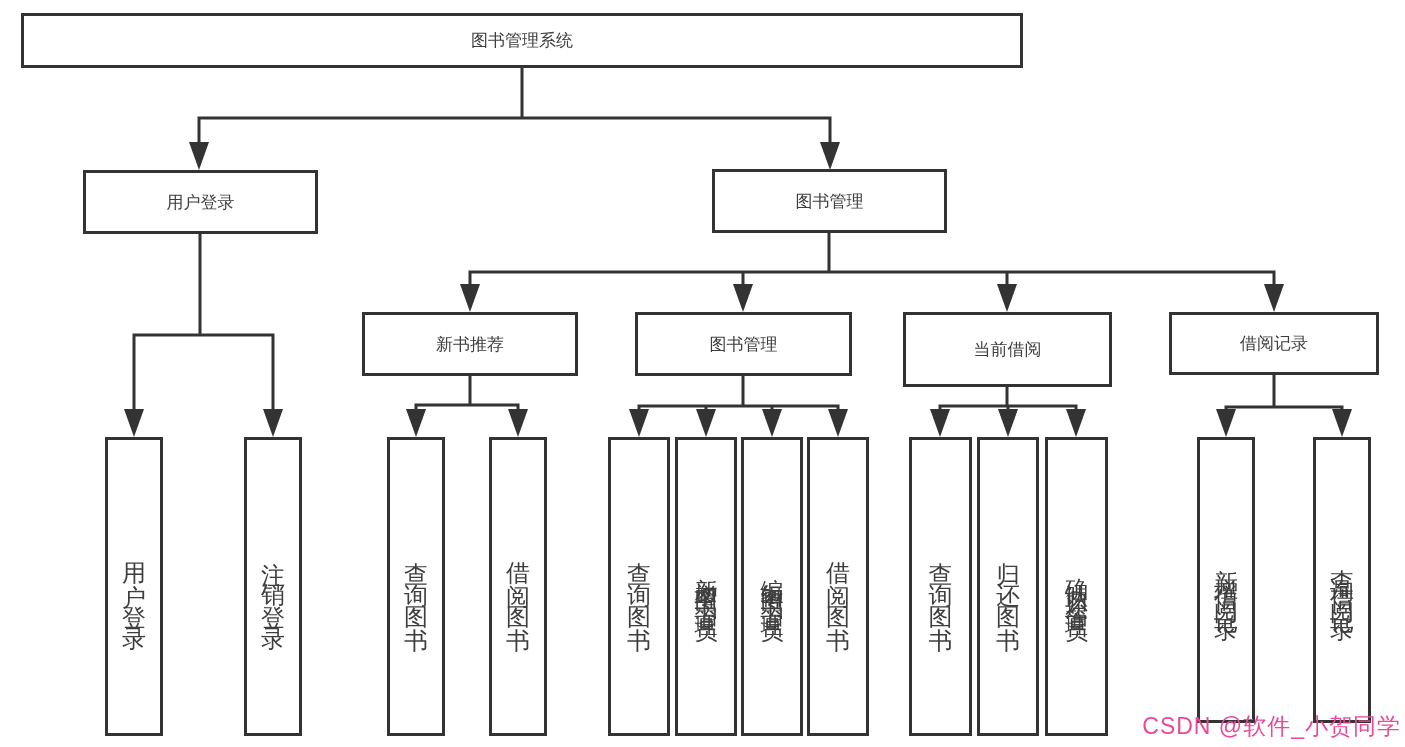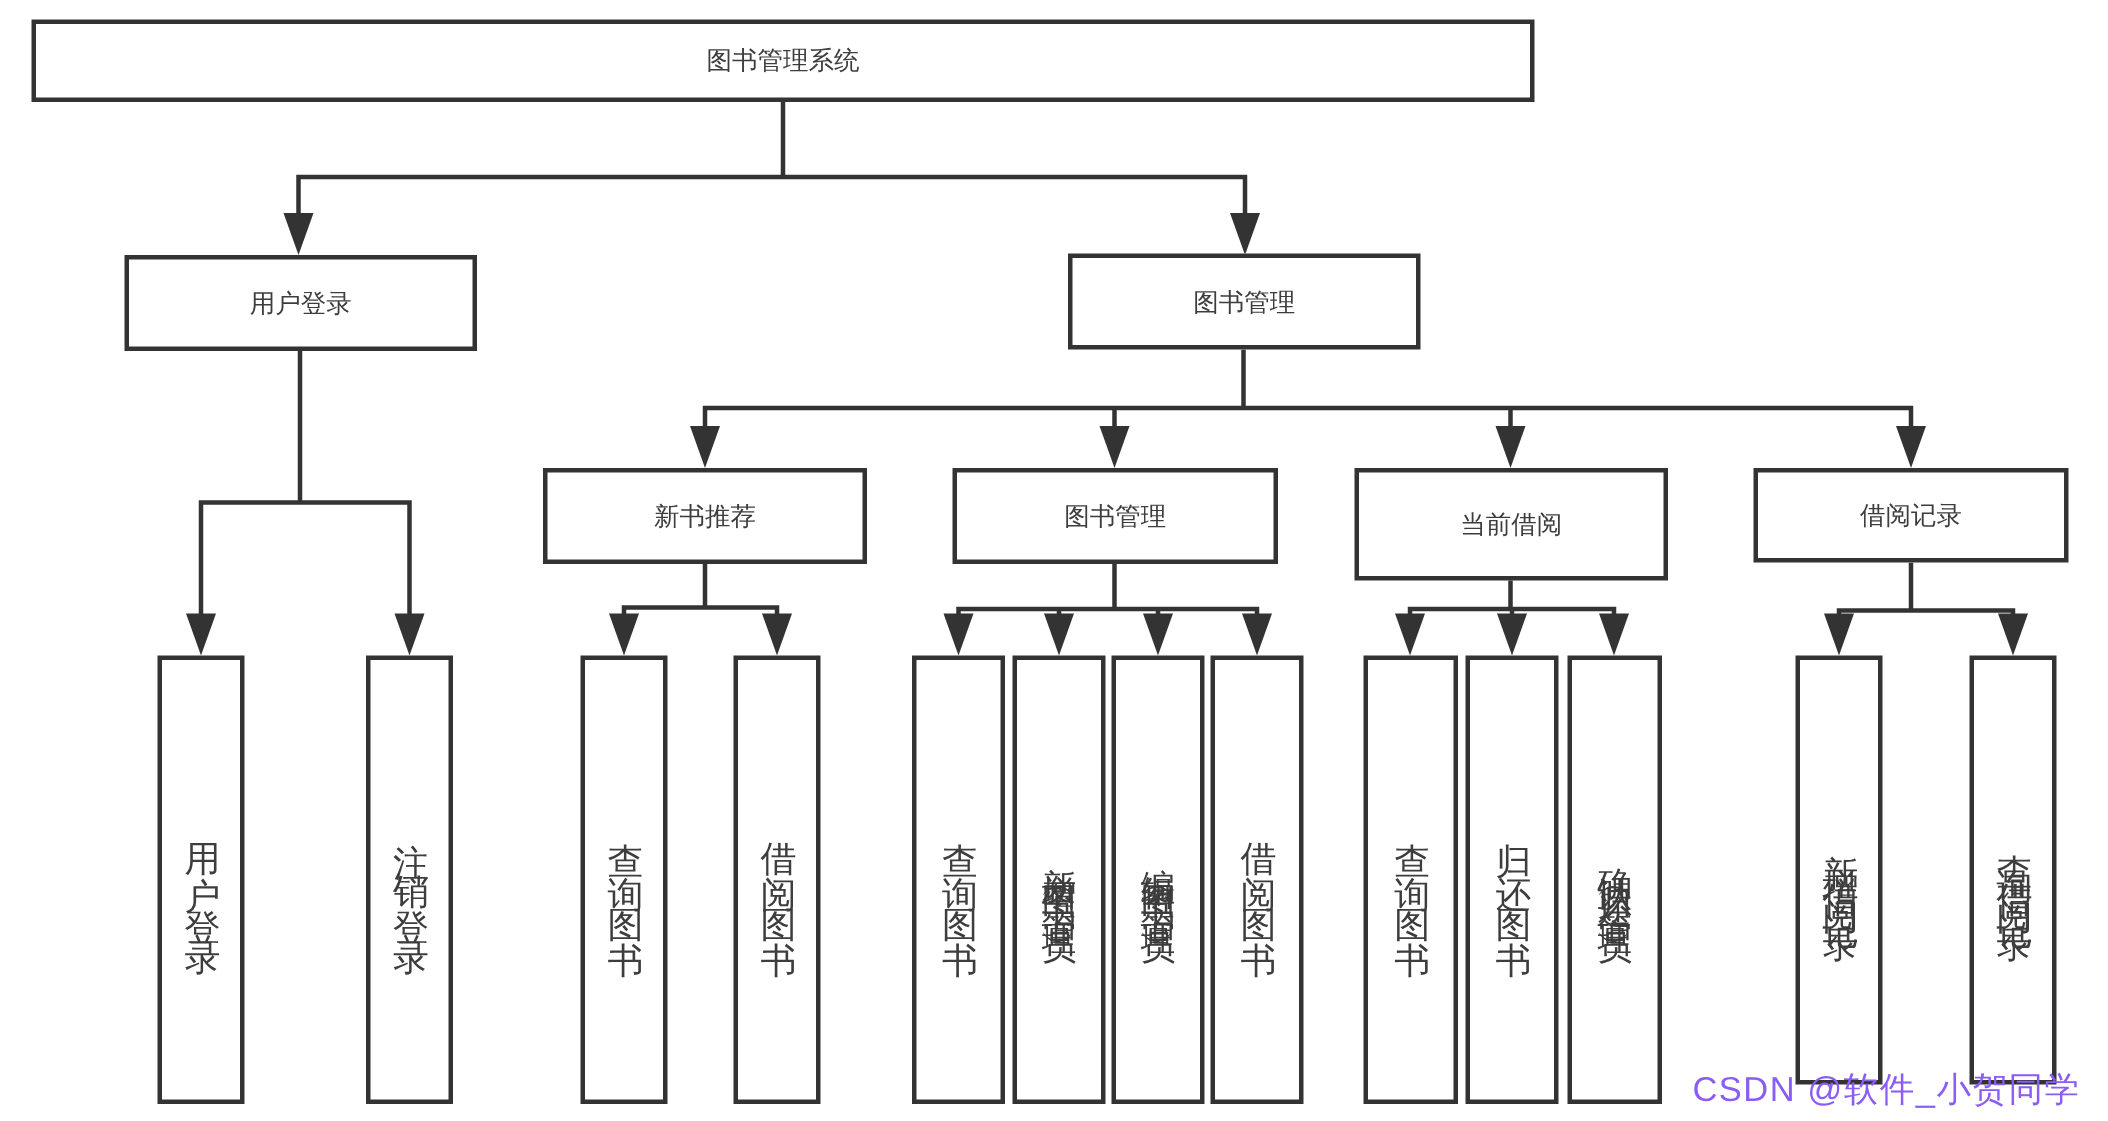--- a/index.html
+++ b/index.html
@@ -16,22 +16,22 @@
   }
   .node .lbl{color:#3d3d3d;font-size:17px;white-space:nowrap;}
   .v .lbl{
     writing-mode:vertical-rl;text-orientation:mixed;
     font-size:24px;line-height:1;
   }
   .len4 .lbl{letter-spacing:22px;}
   .len6 .lbl{letter-spacing:10px;}
   .len9 .lbl{letter-spacing:6px;font-size:23px;}
   #watermark{
-    position:absolute;z-index:5;top:711px;right:18px;
-    font-size:23px;color:#8b5cf6;letter-spacing:1px;white-space:nowrap;margin-left:44px;
+    position:absolute;z-index:5;top:711px;right:4px;
+    font-size:23px;color:#ec4899;letter-spacing:1px;white-space:nowrap;margin-left:44px;
   }
 </style>
 </head>
 <body>
 
 <div id="canvas">
 
   <svg id="wires" width="1405" height="747" viewBox="0 0 1405 747">
     <g stroke="#333333" stroke-width="3" fill="none">
 

